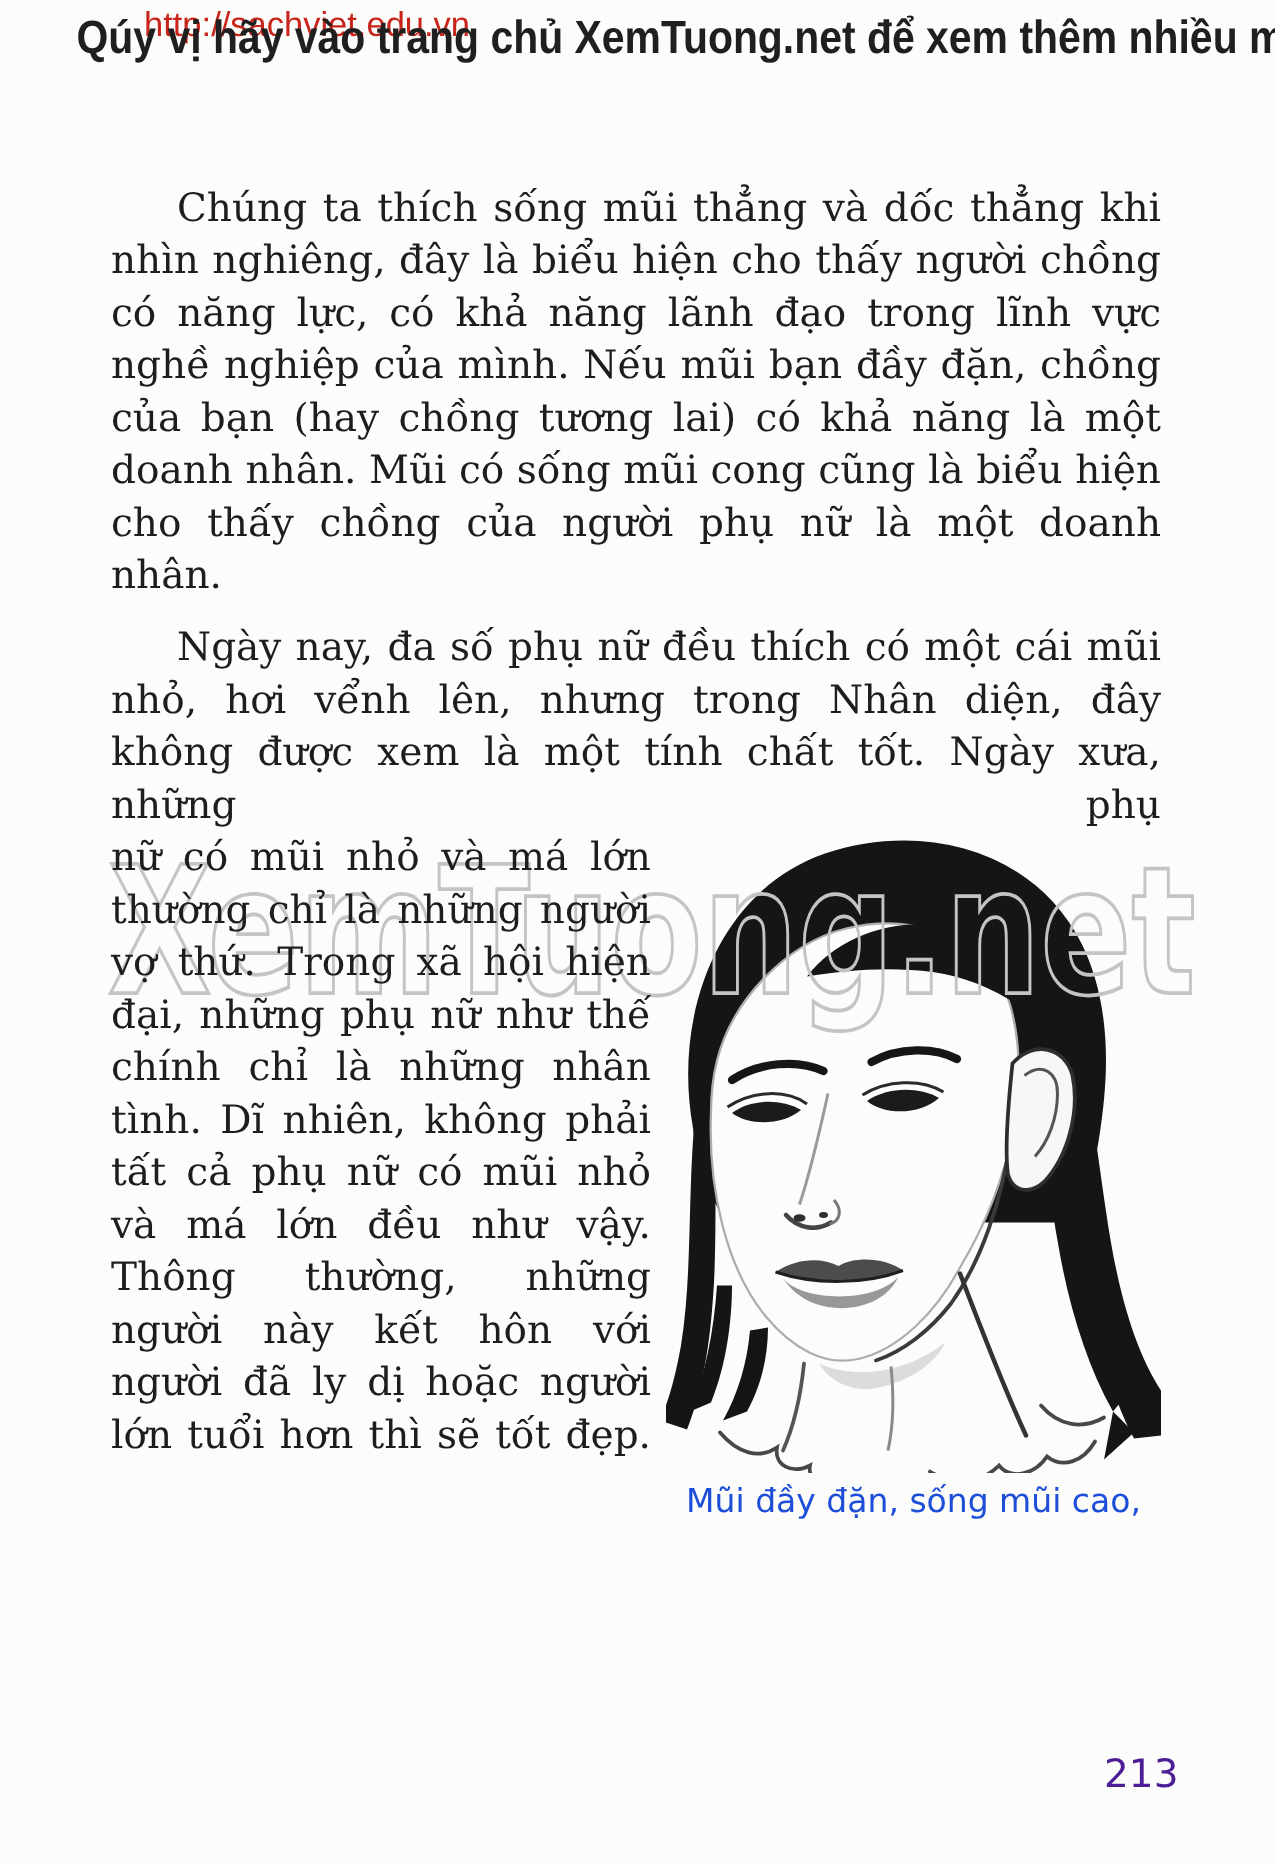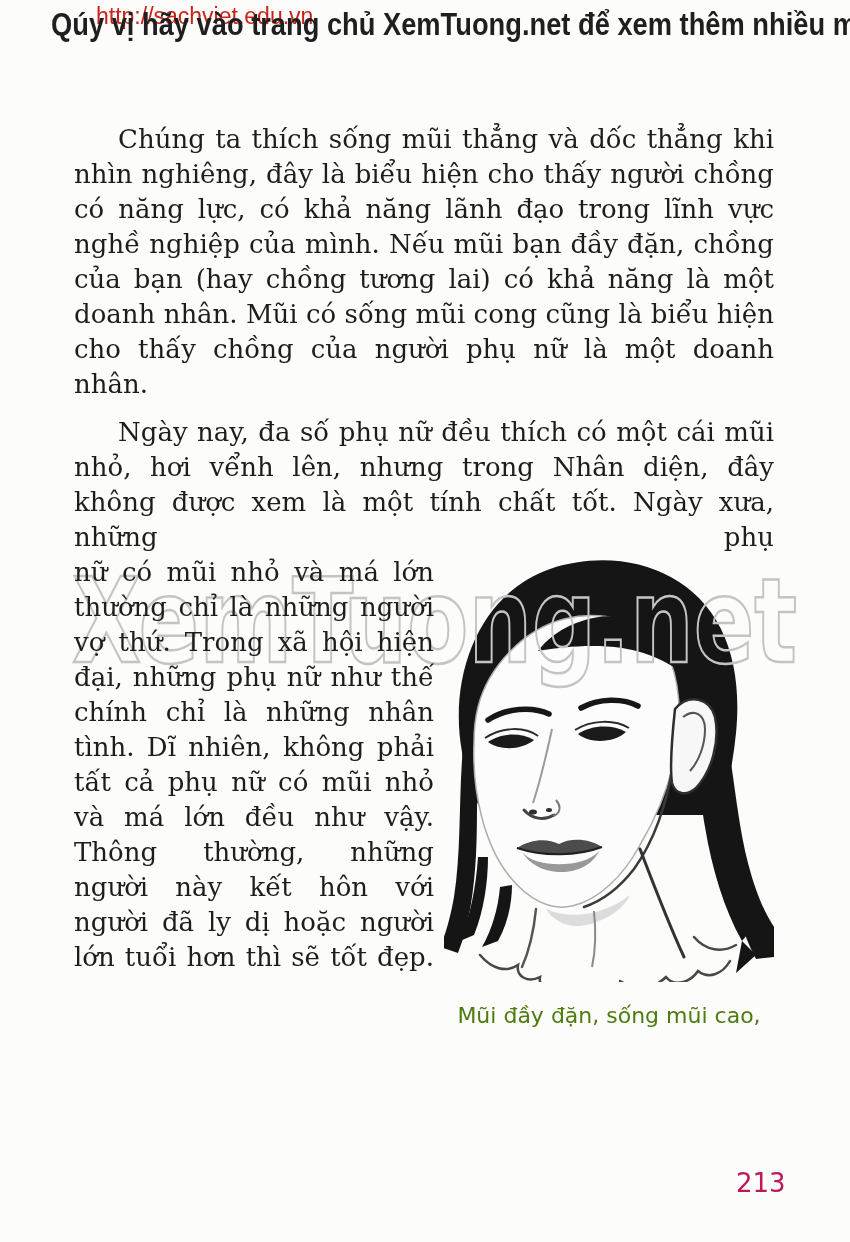--- a/index.html
+++ b/index.html
@@ -32,25 +32,25 @@
   .content p.cont{margin-bottom:0}
   .content p.jlast{text-align-last:justify}
   
   .figure{
     float:right;width:330px;margin-left:10px;margin-top:2px;
     position:relative;z-index:1;
   }
   .figure svg{display:block}
   .figcaption{
     font-family:"DejaVu Sans", sans-serif;font-size:22px;line-height:32px;
-    color:#4d7c0f;text-align:center;margin-top:18px;
+    color:#1d4ed8;text-align:center;margin-top:4px;
   }
   .page-number{
     position:absolute;left:736px;top:1168px;z-index:3;
-    font-family:"DejaVu Sans", sans-serif;font-size:26px;color:#be185d;
+    font-family:"DejaVu Sans", sans-serif;font-size:26px;color:#4c1d95;
   }
 </style>
 </head>
 <body>
 
 <div class="header-url">http://sachviet.edu.vn</div>
 <div class="header-banner">Qúy vị hãy vào trang chủ XemTuong.net để xem thêm nhiều mục hay khác</div>
 
 <svg class="watermark" width="850" height="180">
   <text x="72" y="122" textLength="725" lengthAdjust="spacingAndGlyphs" font-family="DejaVu Sans, sans-serif" font-weight="bold" font-size="118" fill="none" stroke="#c4c4c4" stroke-width="2.5">XemTuong.net</text>

